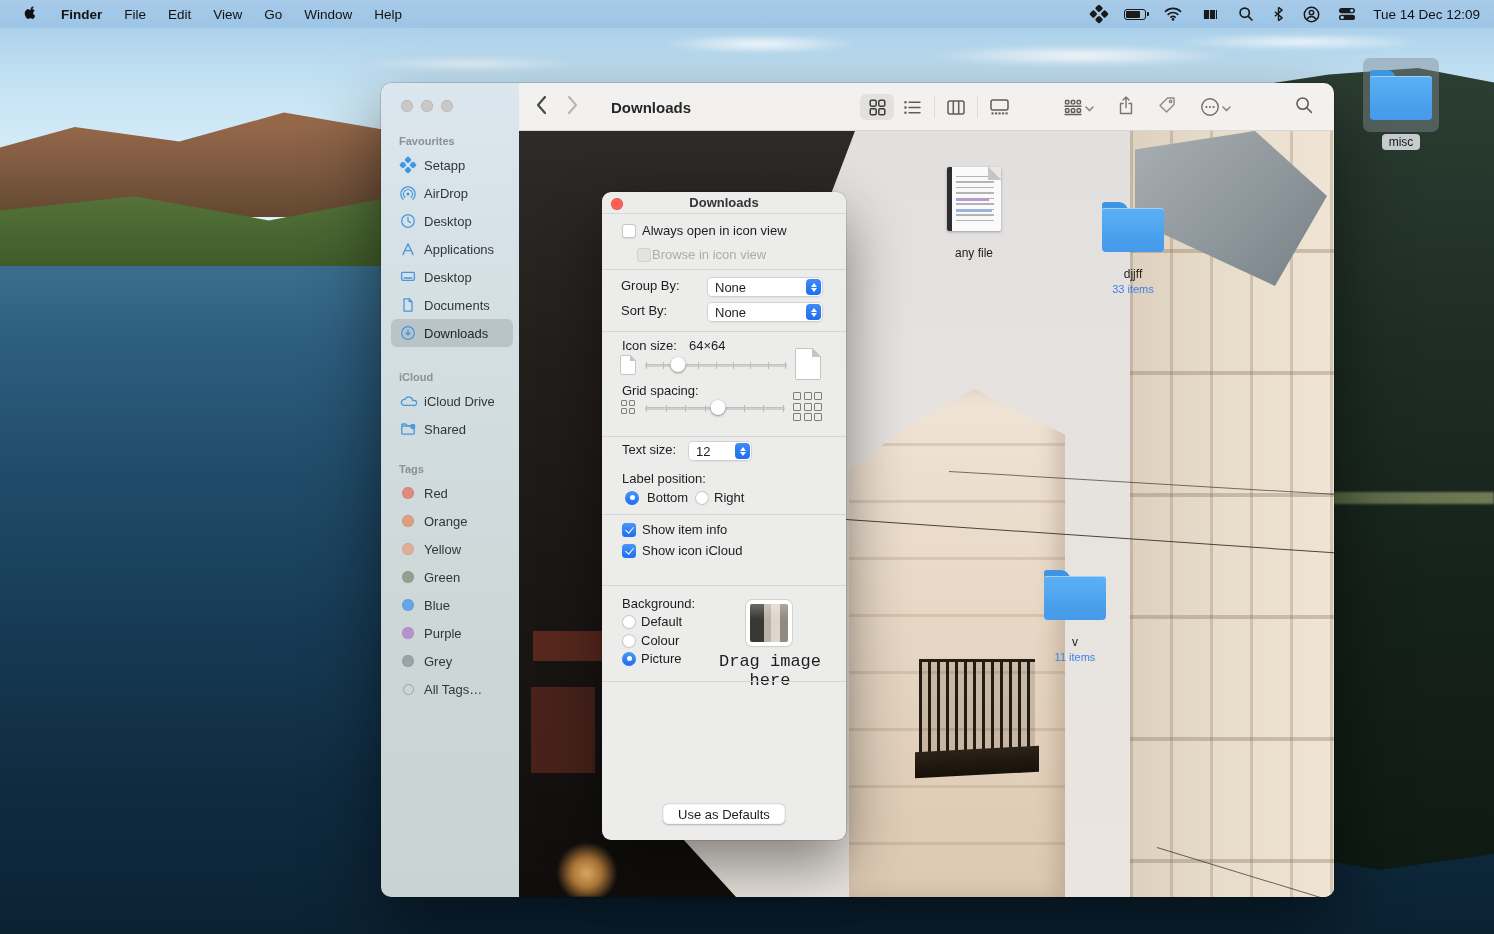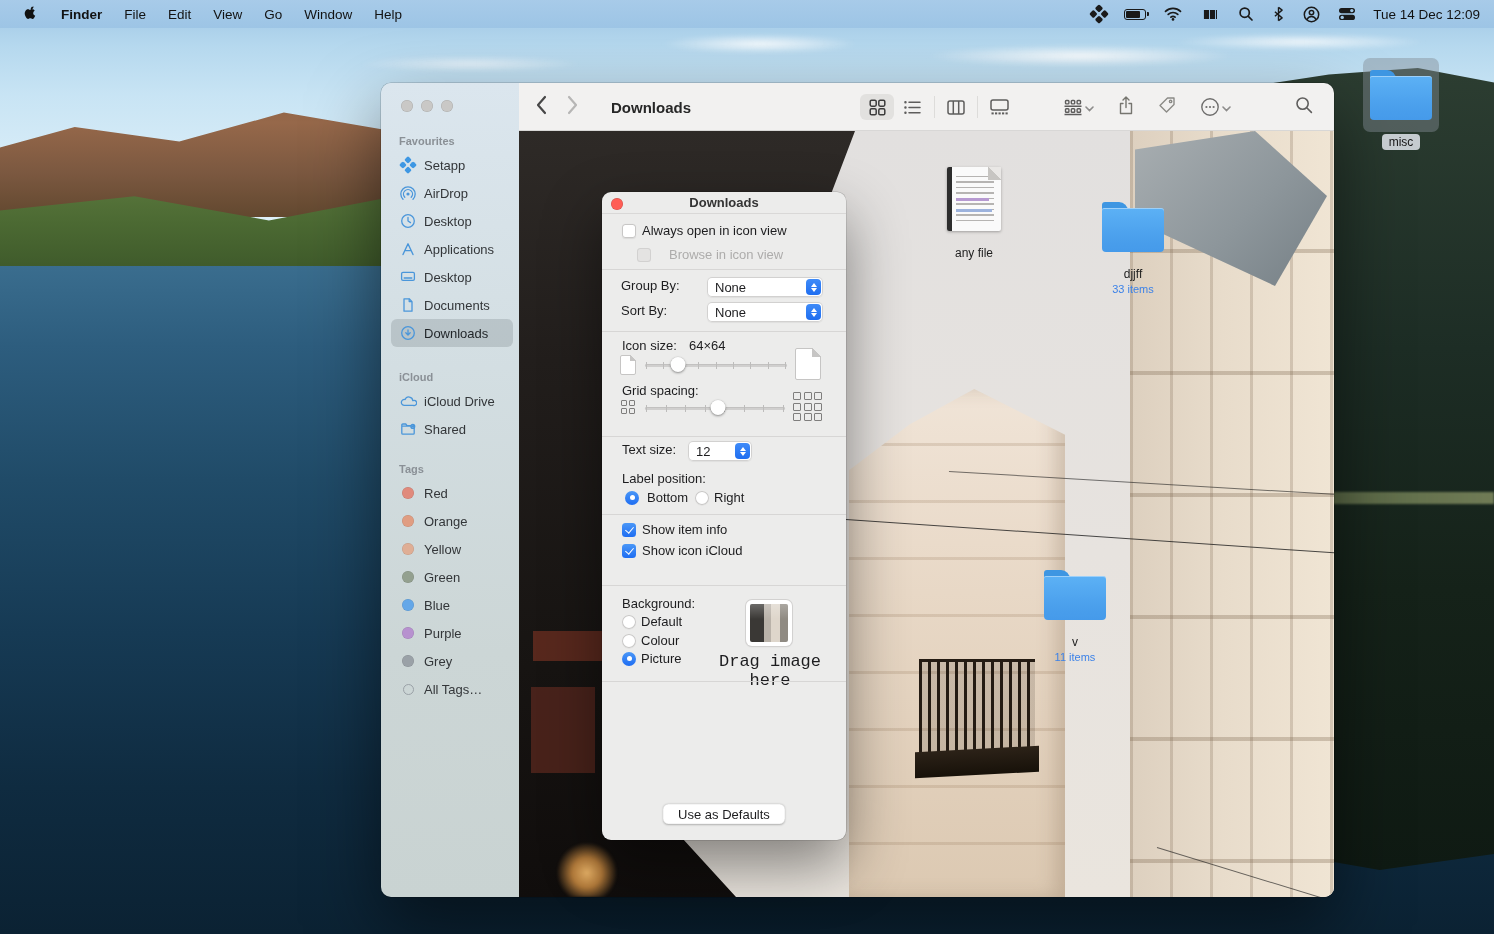--- a/index.html
+++ b/index.html
@@ -649,21 +649,21 @@
   <div class="dialog">
     <div class="dlg-titlebar">
       <div class="dlg-close"></div>
       <span>Downloads</span>
     </div>
 
     <div class="row" style="left:20px; top:31px; gap:6px;">
       <span class="cb"></span>
       <span class="lbl">Always open in icon view</span>
     </div>
-    <div class="row dim" style="left:35px; top:55px; gap:18px;">
+    <div class="row dim" style="left:35px; top:55px; gap:1px;">
       <span class="cb dis"></span>
       <span class="lbl">Browse in icon view</span>
     </div>
 
     <div class="hr" style="top:77px;"></div>
 
     <div class="row" style="left:19px; top:86px;">
         <span class="lbl">Group By:</span>
       </div>
     <div class="dd" style="position:absolute; left:105px; top:85px; width:116px;">

